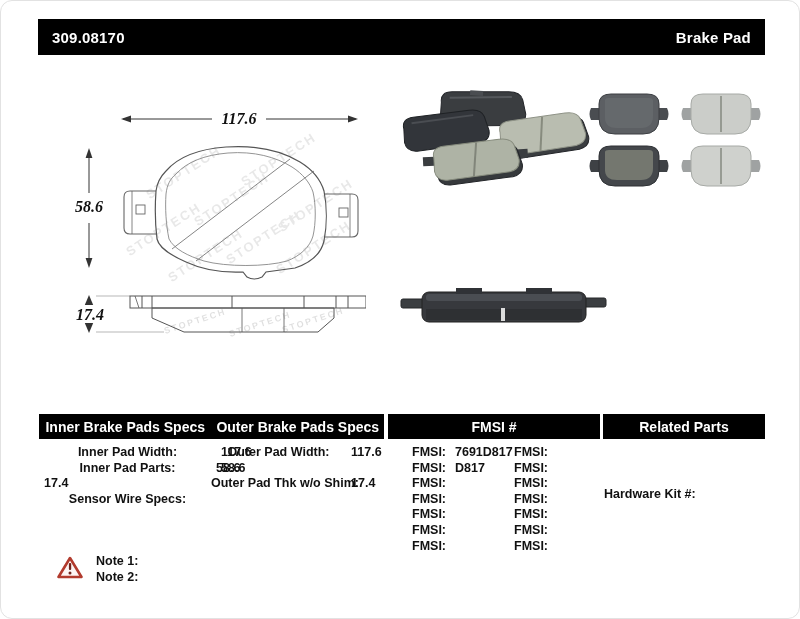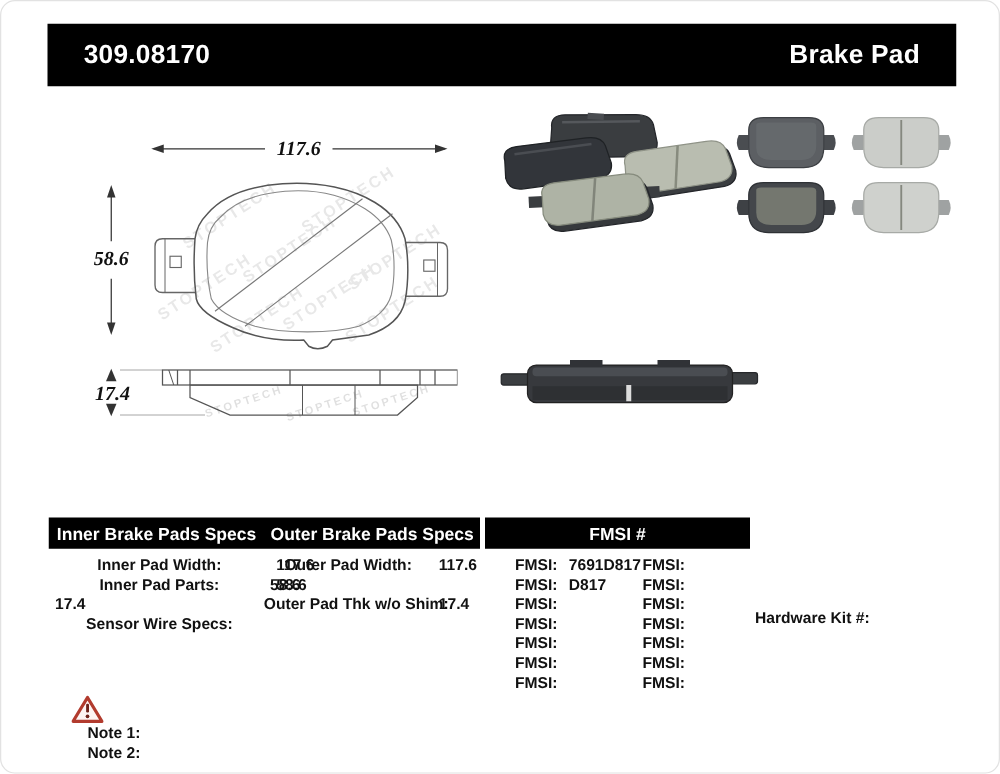--- a/index.html
+++ b/index.html
@@ -9,25 +9,25 @@
     background:#fff;
     border:1px solid #e2e2e2;
     border-radius:12px;
     overflow:hidden;
     box-sizing:border-box;
     font-family:"Liberation Sans",sans-serif;
     color:#111;
   }
   
   .top-bar{
-    position:absolute;left:37px;top:18px;width:727px;height:50px;
+    position:absolute;left:37px;top:18px;width:727px;height:36px;
     background:var(--bar-bg,#000);color:var(--bar-text,#fff);
     display:flex;justify-content:space-between;align-items:center;
-    padding:0 29px;box-sizing:border-box;
-    font-weight:bold;font-size:21px;letter-spacing:.2px;
+    padding:0 14px;box-sizing:border-box;
+    font-weight:bold;font-size:15px;letter-spacing:.2px;
   }
   
   .abs{position:absolute;}
   svg text.dim{
     font-family:"Liberation Serif",serif;
     font-style:italic;font-weight:bold;font-size:16px;fill:#111;
   }
   svg text.wm{
     font-family:"Liberation Sans",sans-serif;
     font-weight:bold;letter-spacing:2px;fill:#000;
@@ -51,21 +51,21 @@
   .col-inner{left:38px;}
   .col-inner .spec-lbl{width:177px;}
   .col-outer{left:210px;}
   .col-outer .spec-lbl{width:135px;}
   .col-fmsi-left{left:393px;}
   .col-fmsi-right{left:495px;}
   .col-fmsi-left .spec-lbl,.col-fmsi-right .spec-lbl{width:38px;text-align:left;margin-left:18px;}
   .col-related{left:603px;margin-top:42px;}
   .col-related .spec-lbl{width:auto;text-align:left;}
   
-  .notes{position:absolute;left:56px;top:553px;display:flex;align-items:flex-start;flex-direction:column;}
+  .notes{position:absolute;left:56px;top:553px;display:flex;align-items:flex-start;}
   .warn-icon{width:26px;height:23px;margin-top:2px;}
   .note-lines{margin-left:13px;font-size:12.5px;font-weight:bold;line-height:15.5px;}
   .note-row{display:flex;height:15.5px;}
   .note-val{margin-left:5px;}
 </style>
 </head>
 <body>
 
 <div class="page">
 
@@ -230,20 +230,21 @@
     <rect x="30" y="11" width="156" height="7" rx="3" fill="#4d5054" opacity="0.9"></rect>
     <rect x="30" y="26" width="156" height="11" fill="#2e3033"></rect>
     <rect x="105" y="25" width="4" height="13" fill="#dcdcdc"></rect>
   </svg>
 
   <div class="bar bar-fmsi">FMSI #</div>
   <div class="bar bar-specs">
     <span class="bar-cell">Inner Brake Pads Specs</span>
     <span class="bar-cell">Outer Brake Pads Specs</span>
   </div>
+  <div class="bar bar-related">Related Parts</div>
 
   <div class="spec-col col-inner">
 
       <div class="spec-row">
         <span class="spec-lbl">Inner Pad Width:</span>
         <span class="spec-val">117.6</span>
       </div>
 
       <div class="spec-row">
         <span class="spec-lbl">Inner Pad Parts:</span>

